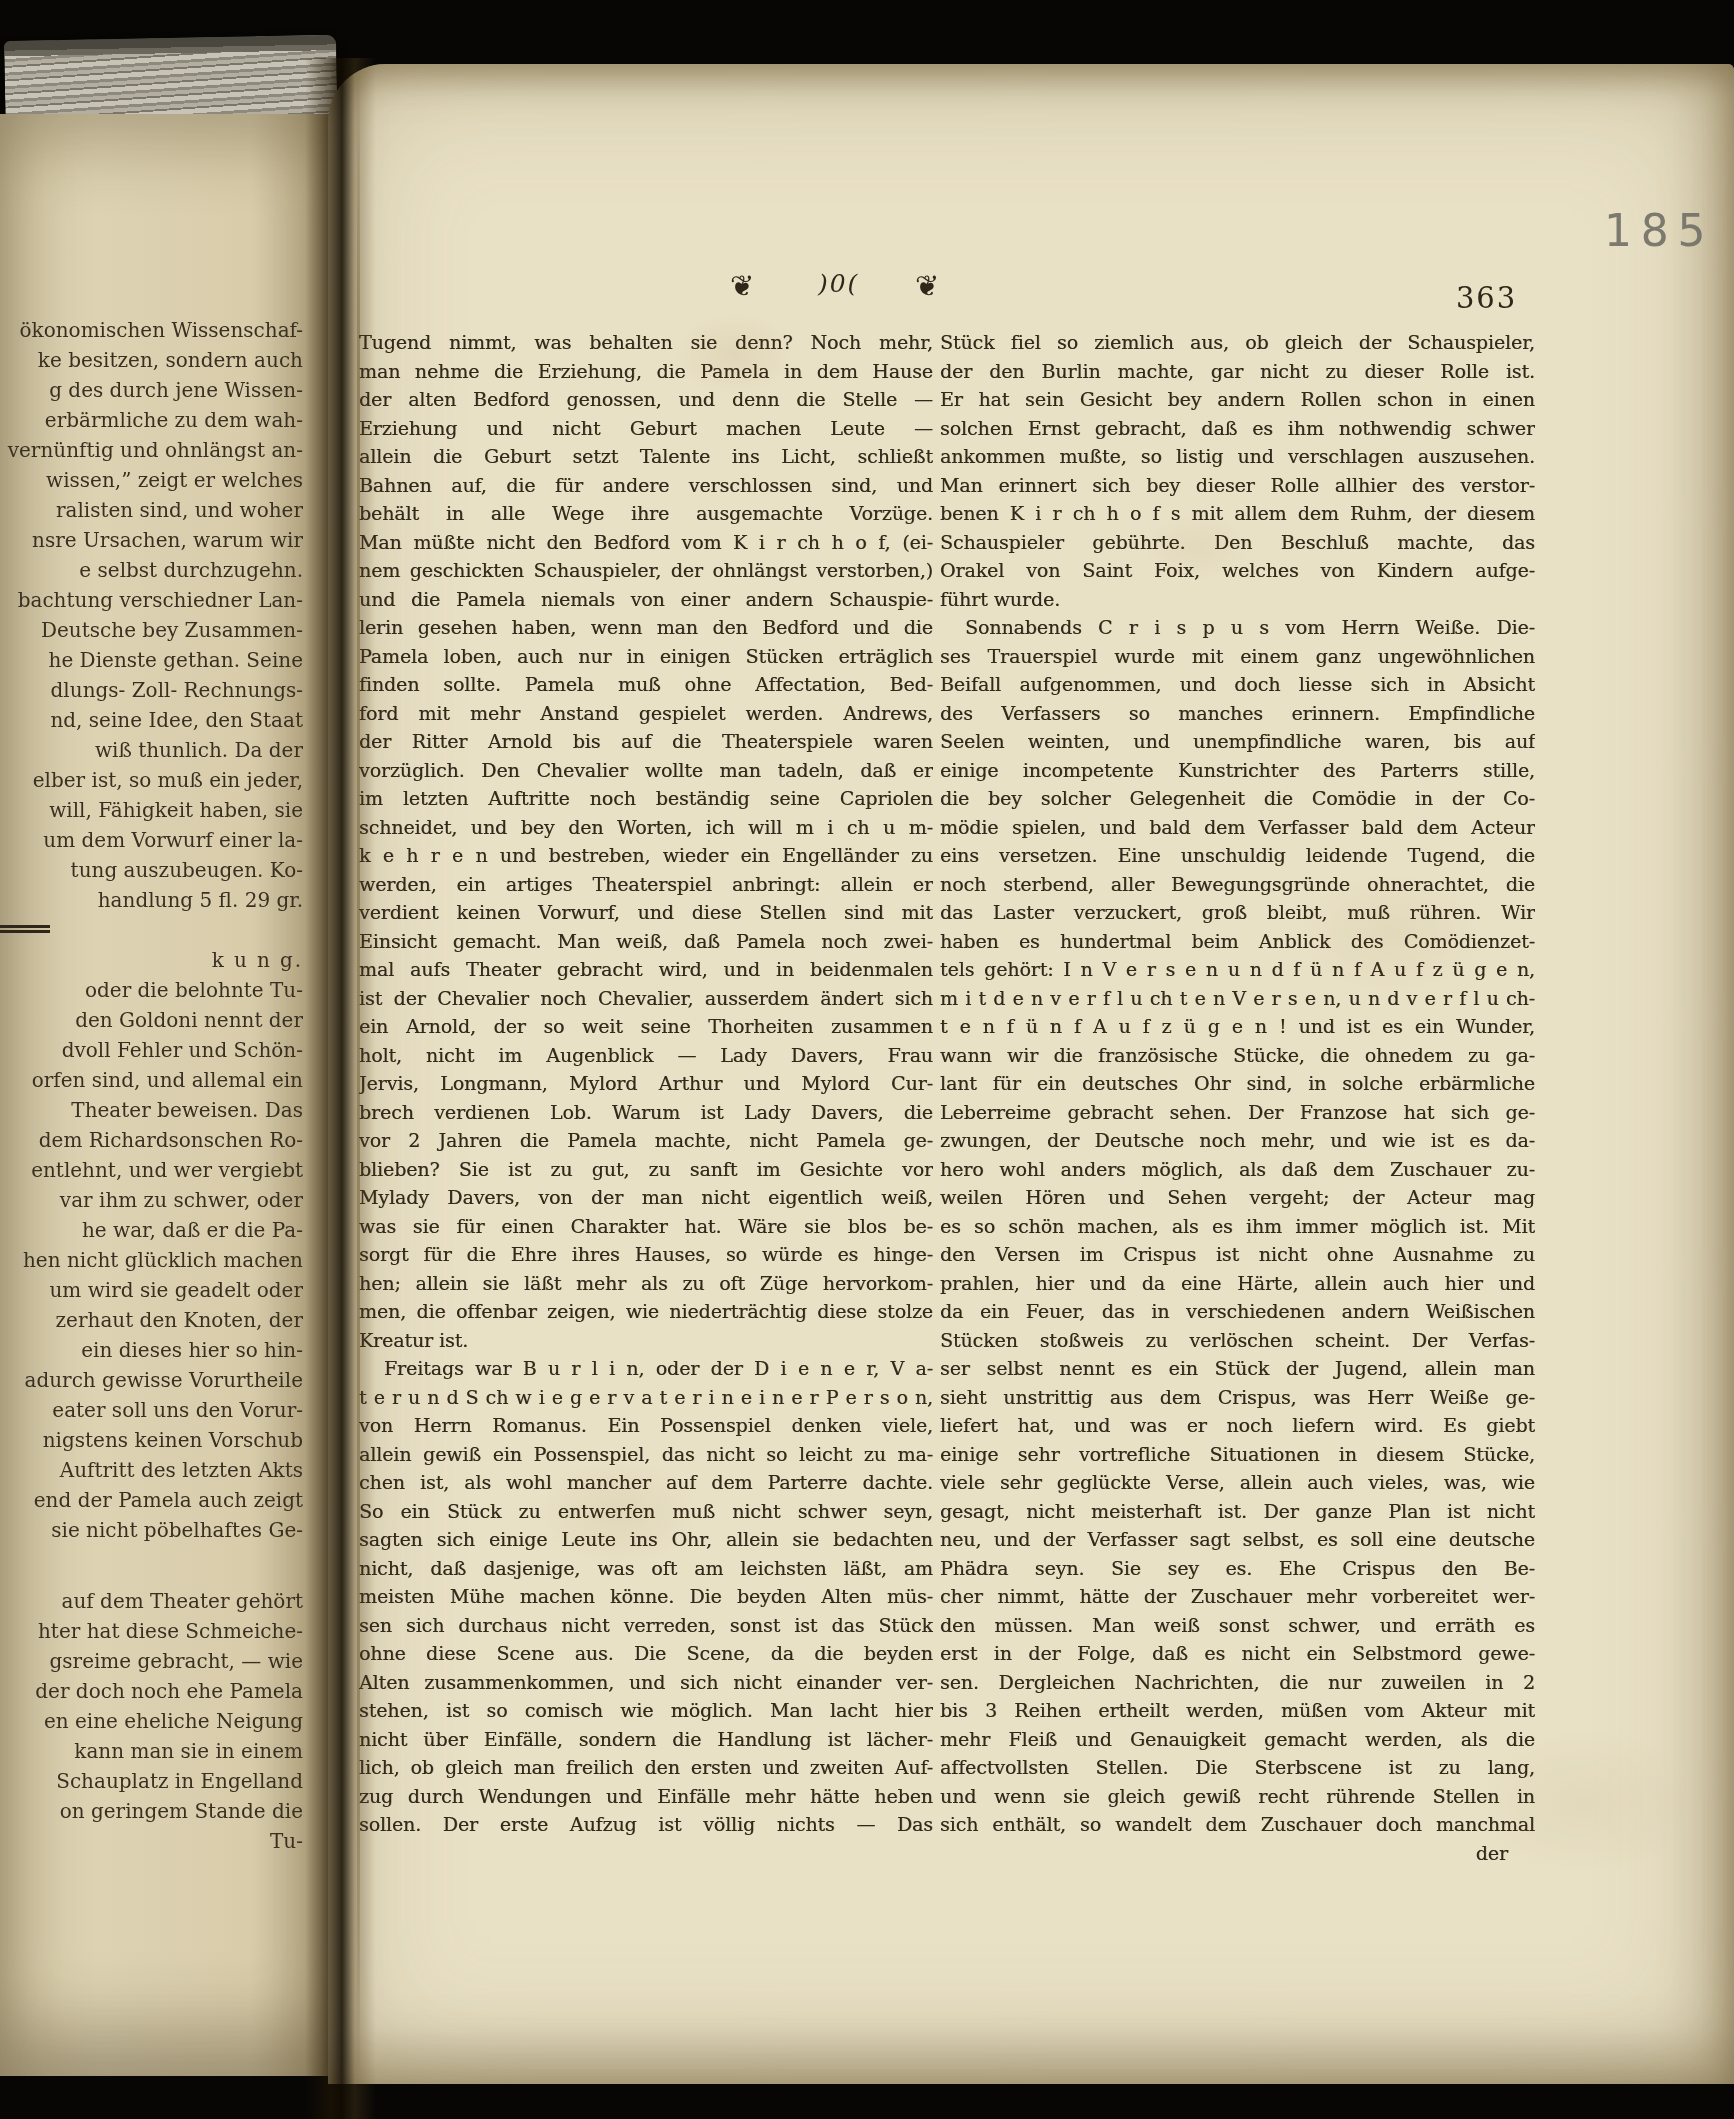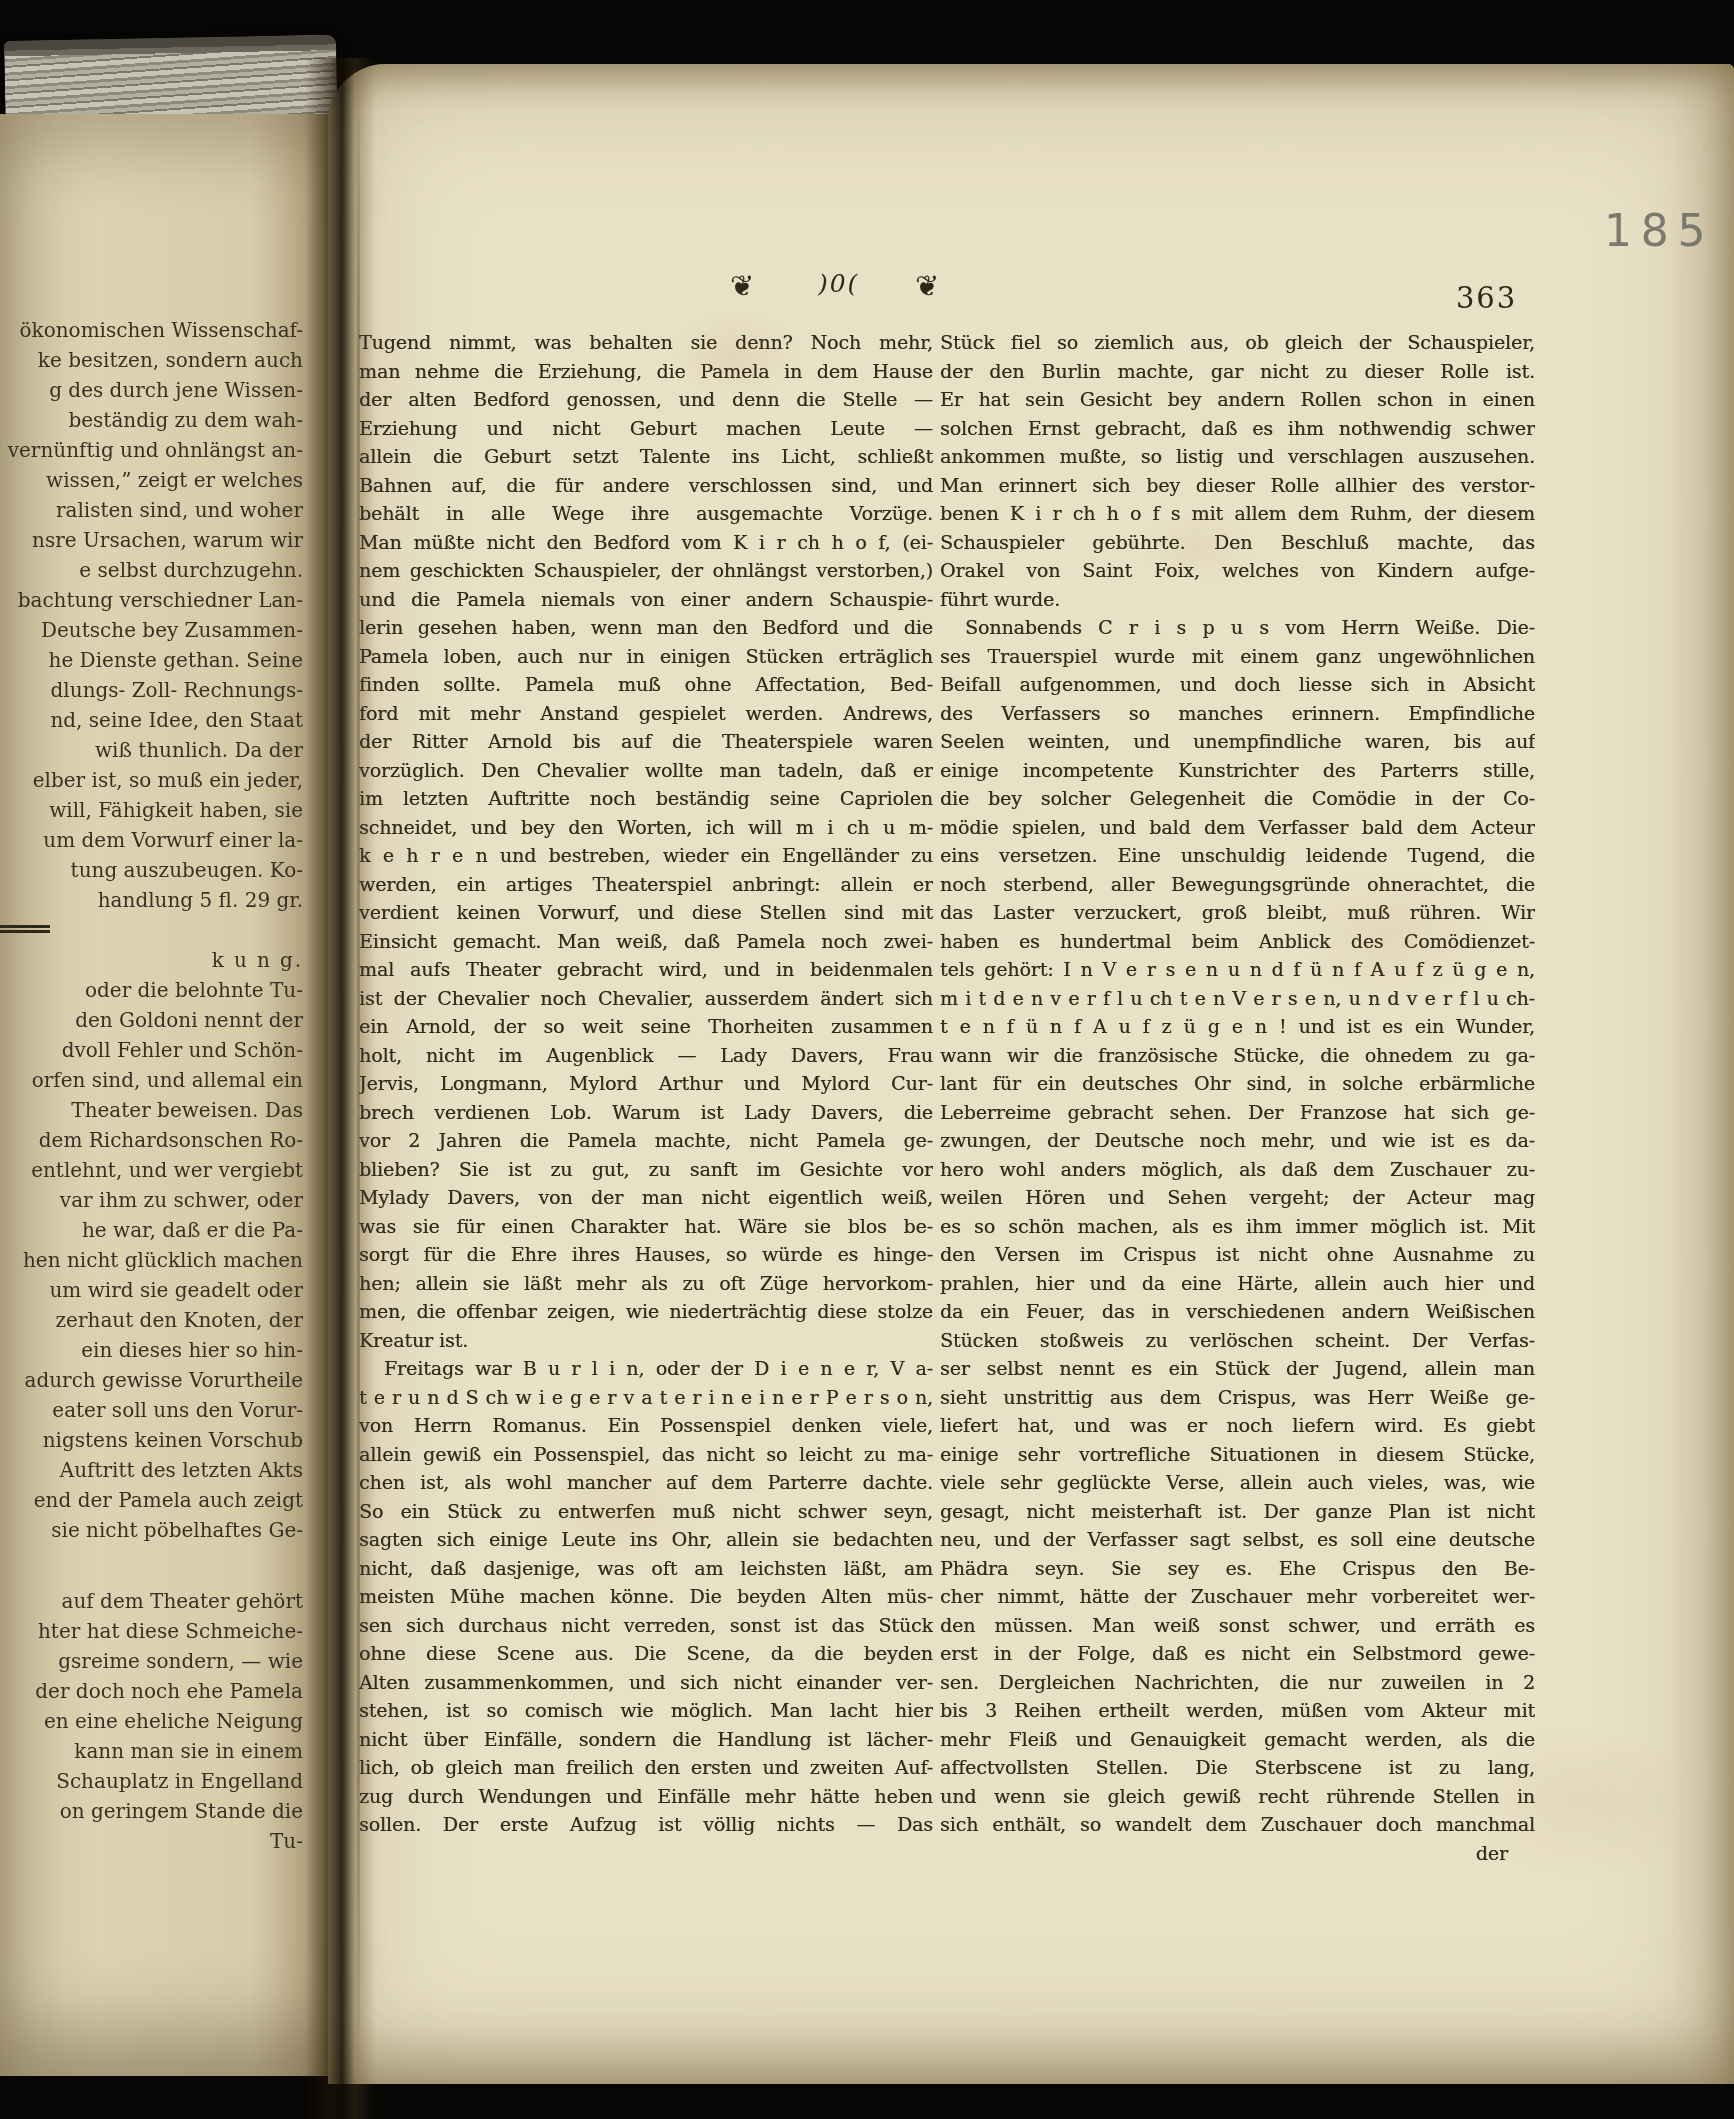--- a/index.html
+++ b/index.html
@@ -73,21 +73,21 @@
 
 <div class="scene">
 
   <div class="book-edge"></div>
 
   <div class="left-page">
     <div class="left-text">
         <div class="lline r">ökonomischen Wissenschaf-</div>
         <div class="lline r">ke besitzen, sondern auch</div>
         <div class="lline r">g des durch jene Wissen-</div>
-        <div class="lline r">beständig zu dem wah-</div>
+        <div class="lline r">erbärmliche zu dem wah-</div>
         <div class="lline r">vernünftig und ohnlängst an-</div>
         <div class="lline r">wissen,” zeigt er welches</div>
         <div class="lline r">ralisten sind, und woher</div>
         <div class="lline r">nsre Ursachen, warum wir</div>
         <div class="lline r">e selbst durchzugehn.</div>
         <div class="lline r">bachtung verschiedner Lan-</div>
         <div class="lline r">Deutsche bey Zusammen-</div>
         <div class="lline r">he Dienste gethan.   Seine</div>
         <div class="lline r">dlungs- Zoll- Rechnungs-</div>
         <div class="lline r">nd, seine Idee, den Staat</div>
@@ -114,21 +114,21 @@
         <div class="lline r">ein dieses hier so hin-</div>
         <div class="lline r">adurch gewisse Vorurtheile</div>
         <div class="lline r">eater soll uns den Vorur-</div>
         <div class="lline r">nigstens keinen Vorschub</div>
         <div class="lline r">Auftritt des letzten Akts</div>
         <div class="lline r">end der Pamela auch zeigt</div>
         <div class="lline r">sie nicht pöbelhaftes Ge-</div>
         <div class="lline gap">&nbsp;</div>
         <div class="lline r">auf dem Theater gehört</div>
         <div class="lline r">hter hat diese Schmeiche-</div>
-        <div class="lline r">gsreime sondern,  —  wie</div>
+        <div class="lline r">gsreime gebracht,  —  wie</div>
         <div class="lline r">der doch noch ehe Pamela</div>
         <div class="lline r">en eine eheliche Neigung</div>
         <div class="lline r">kann man sie in einem</div>
         <div class="lline r">Schauplatz in Engelland</div>
         <div class="lline r">on geringem Stande die</div>
         <div class="lline r">Tu-</div>
       </div>
   </div>
 
   <div class="gutter"></div>

